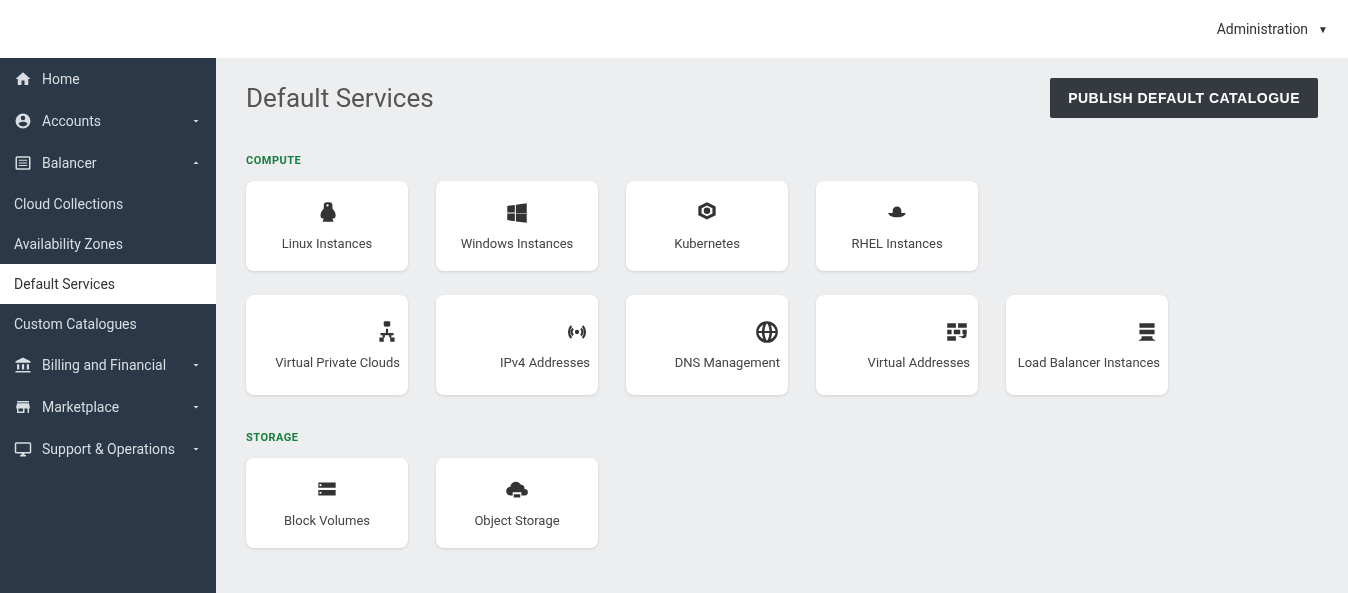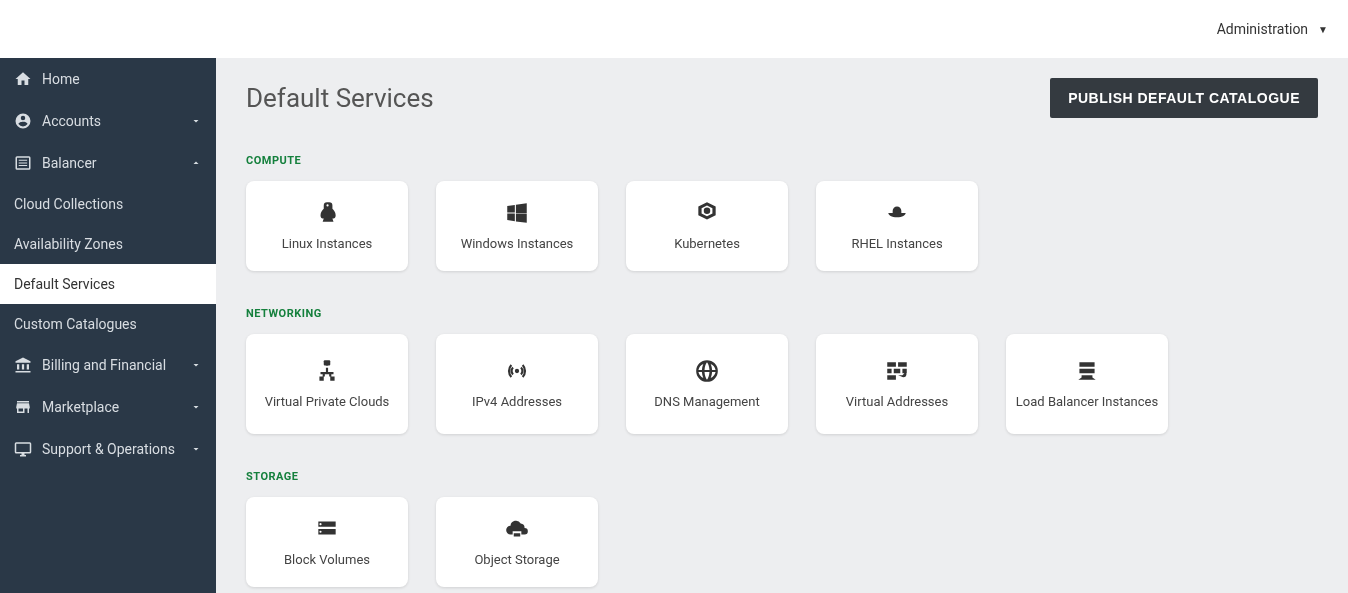--- a/index.html
+++ b/index.html
@@ -122,21 +122,21 @@
       background: #fff;
       border-radius: 8px;
       box-shadow: 0 1px 3px rgba(0,0,0,0.12);
       display: flex;
       flex-direction: column;
       align-items: center;
       justify-content: center;
       cursor: pointer;
       padding: 8px;
     }
-    .card.multiline { height: 100px; }
+    .card.multiline { height: 100px; align-items: flex-end; }
     .card-icon {
       width: 26px;
       height: 26px;
       fill: #333;
       margin-bottom: 10px;
     }
     .card-label {
       font-size: 13px;
       color: #444;
       text-align: center;
@@ -266,21 +266,20 @@
           <svg class="card-icon" viewBox="0 0 24 24">
               <path d="M12 6a4 4 0 00-4 4v2H4c0 2 3 4 8 4s8-2 8-4h-4v-2a4 4 0 00-4-4z"></path>
             </svg>
           <span class="card-label">RHEL Instances</span>
         </div>
 
       </div>
     </div>
 
     <div>
-      <div class="section-title">NETWORKING</div>
       <div class="card-row">
 
         <div class="card multiline">
           <svg class="card-icon" viewBox="0 0 24 24">
               <path d="M11 3h2v4h-2V3zM5 17h4v4H5v-4zm10 0h4v4h-4v-4zM11 9h2v4h5v2h-2v2h-2v-2H10v2H8v-2H6v-2h5V9z"></path>
               <rect x="9" y="2" width="6" height="5" rx="1"></rect>
             </svg>
           <span class="card-label">Virtual Private Clouds</span>
         </div>
 

